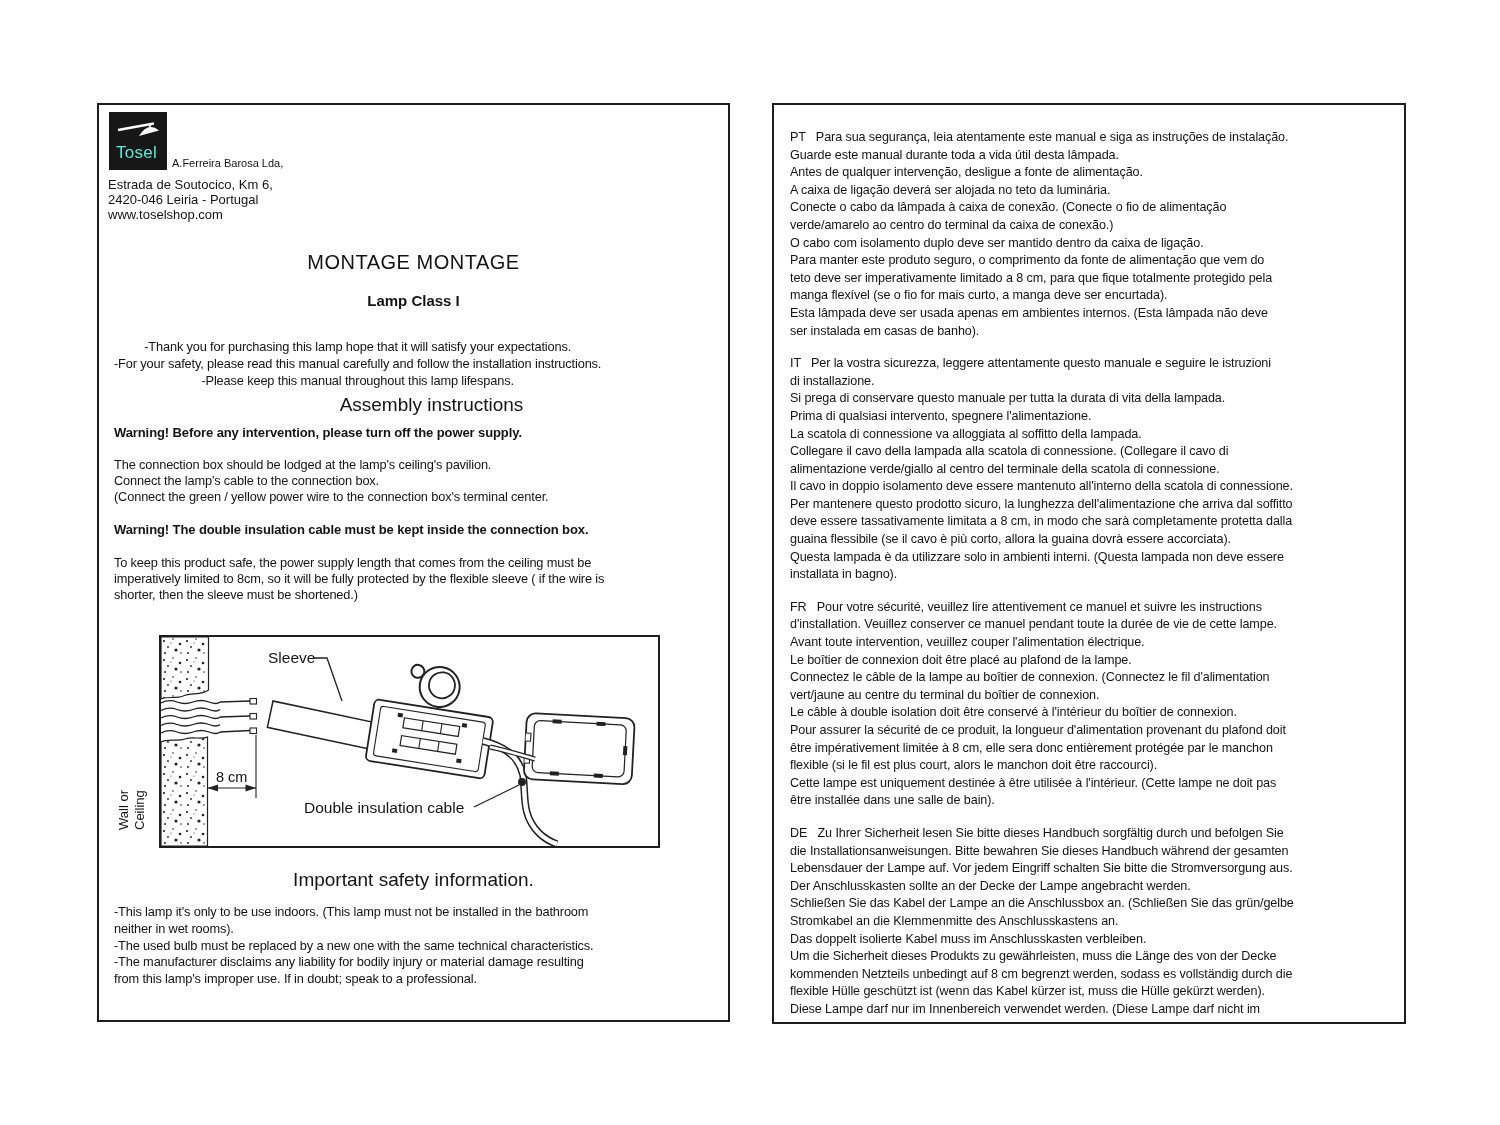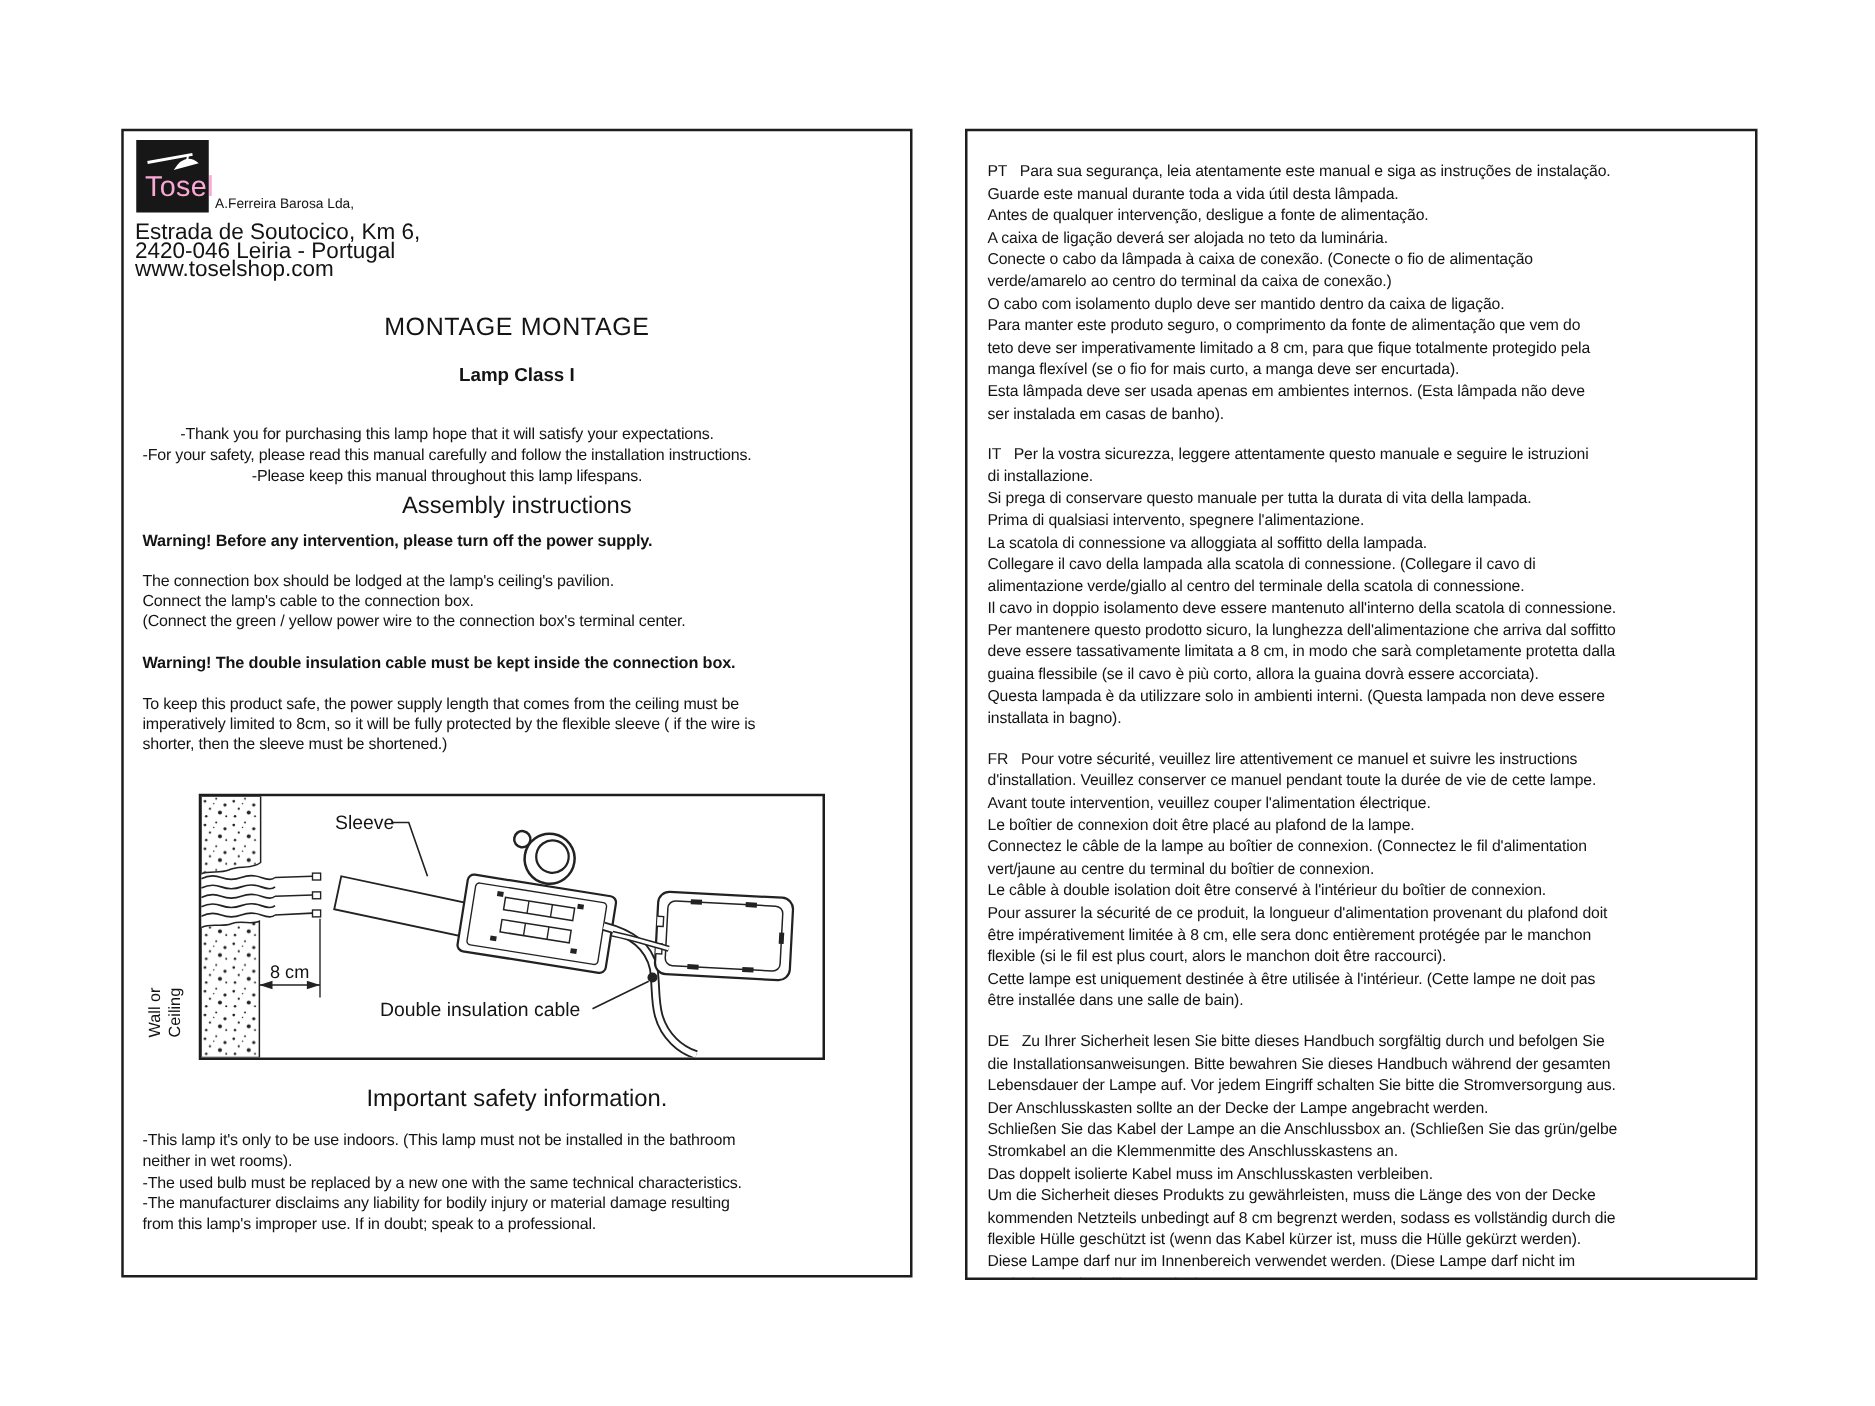--- a/index.html
+++ b/index.html
@@ -9,29 +9,29 @@
     -webkit-font-smoothing:antialiased;
   }
   .panel{position:absolute;border:2px solid #1d1d1d;background:#fff;box-sizing:border-box;overflow:hidden;}
   #left-panel{left:97px;top:103px;width:633px;height:919px;}
   #right-panel{left:772px;top:103px;width:634px;height:921px;padding:24px 12px 0 16px;}
 
   .abs{position:absolute;}
 
   
   .logo-box{left:10px;top:7px;width:58px;height:58px;background:#171717;}
-  .logo-word{position:absolute;left:7px;bottom:7px;color:#f9a8d4;font-size:23px;letter-spacing:.3px;}
+  .logo-word{position:absolute;left:7px;bottom:7px;color:#5eead4;font-size:17px;letter-spacing:.3px;}
   .logo-art{position:absolute;left:0;top:0;}
   .company-name{left:73px;top:52px;font-size:11px;}
-  .address{left:9px;top:73px;font-size:18px;line-height:14.8px;white-space:pre-line;}
+  .address{left:9px;top:73px;font-size:13px;line-height:14.8px;white-space:pre-line;}
 
   .doc-title{left:0;top:146px;width:100%;text-align:center;font-size:20px;letter-spacing:.5px;}
   .doc-subtitle{left:0;top:187px;width:100%;text-align:center;font-size:15px;font-weight:bold;}
   .heading-mid{left:0;width:100%;text-align:center;font-size:19px;}
-  #assembly-heading{top:289px;}
+  #assembly-heading{top:289px;padding-left:18px;}
   #safety-heading{top:764px;}
 
   .body-text{font-size:12.8px;letter-spacing:-0.15px;white-space:pre-wrap;}
   #intro-para{left:15px;top:233px;line-height:17px;text-align:center;}
   .warning{font-size:13px;font-weight:bold;letter-spacing:-0.1px;}
   #warning-1{left:15px;top:320px;}
   #connection-para{left:15px;top:352px;line-height:16px;}
   #warning-2{left:15px;top:417px;}
   #sleeve-para{left:15px;top:450px;line-height:16px;}
   #safety-para{left:15px;top:799px;line-height:16.8px;}

